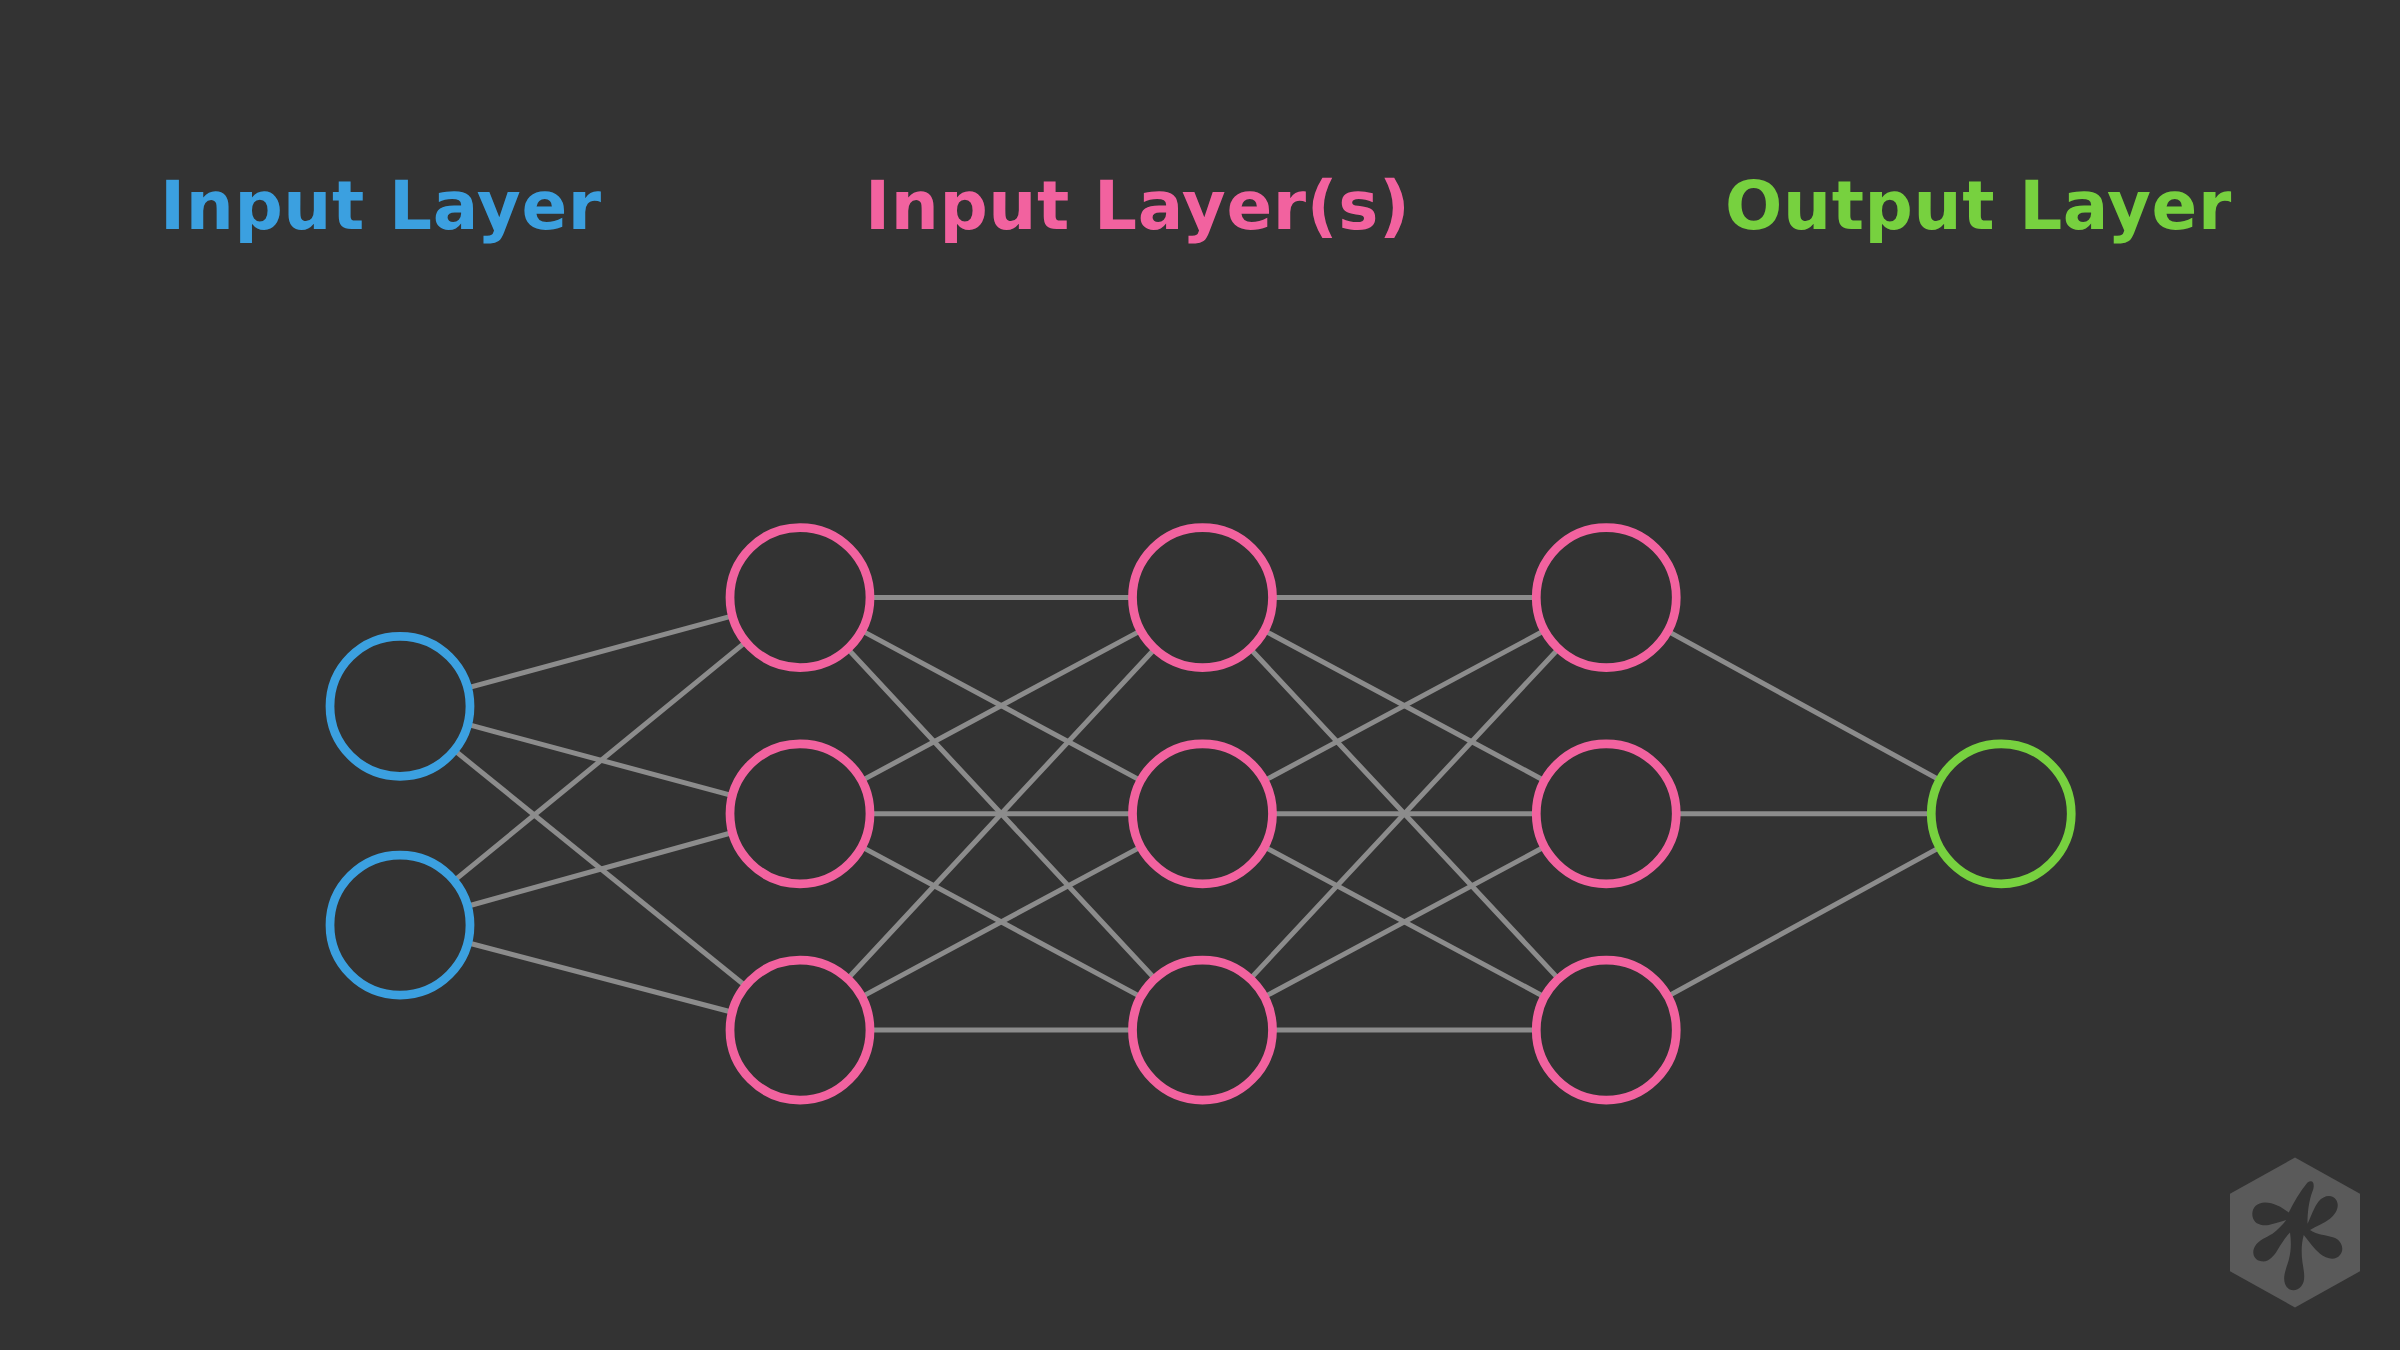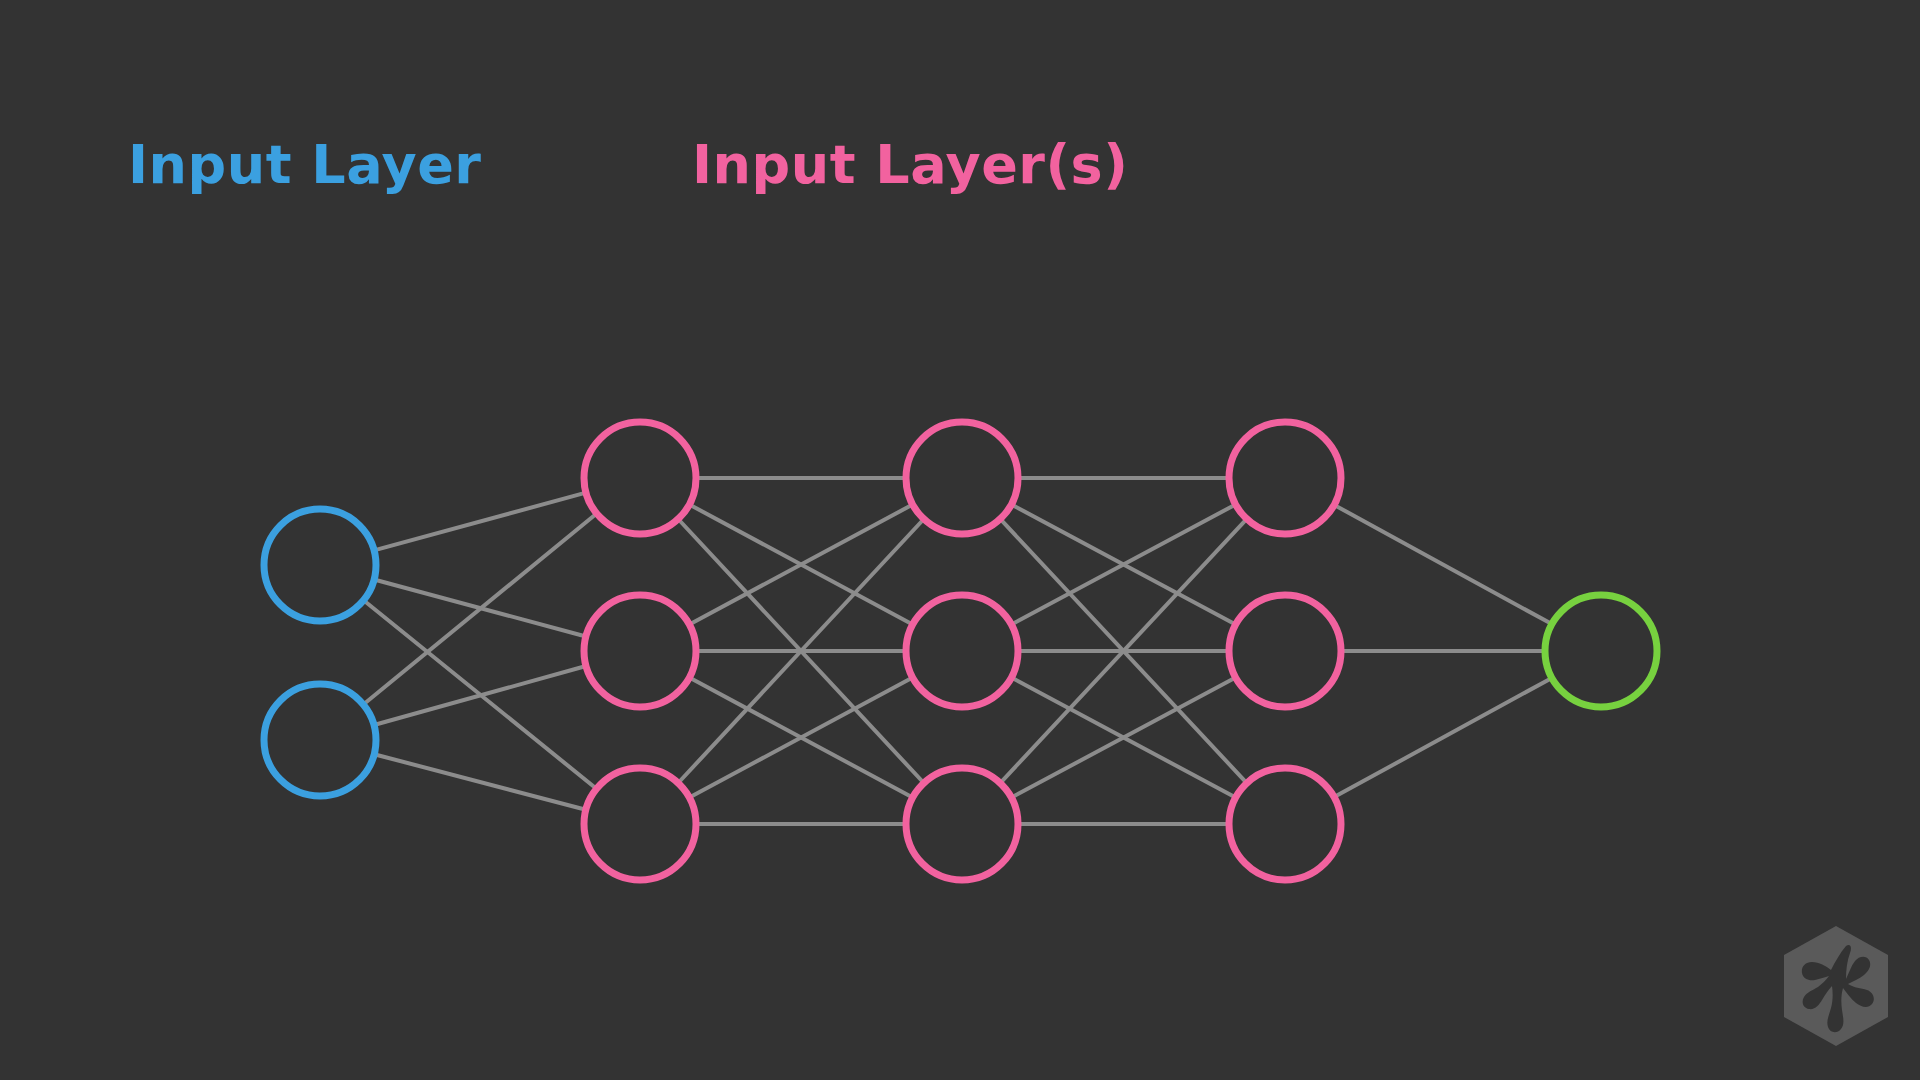--- a/index.html
+++ b/index.html
@@ -99,20 +99,21 @@
         <circle cx="1285" cy="651" r="56" fill="none" stroke="#F2629F" stroke-width="7"></circle>
         <circle cx="1285" cy="824" r="56" fill="none" stroke="#F2629F" stroke-width="7"></circle>
         <circle cx="1601" cy="651" r="56" fill="none" stroke="#77D13F" stroke-width="7"></circle>
       </g>
   </svg>
 
   <div class="layer-label" id="label-input" style="color: rgb(59, 160, 224);">Input Layer</div>
 
   <div class="layer-label" id="label-hidden" style="color: rgb(242, 98, 159);">Input Layer(s)</div>
 
+  <div class="layer-label" id="label-output" style="color: rgb(119, 209, 63);">Output Layer</div>
 
   <svg id="watermark" viewBox="0 0 124 136">
     <path id="wm-hex" d="M62 4 L114 33 L114 95 L62 124 L10 95 L10 33 Z" fill="#5A5A5A"></path>
     <path id="wm-neuron" d="M72 24
              C66 31 61 40 57 48
              C52 44 45 40 38 40
              C31 40 27 45 28 51
              C29 57 35 59 41 58
              C46 57 51 55 55 54
              C52 58 48 62 44 65

